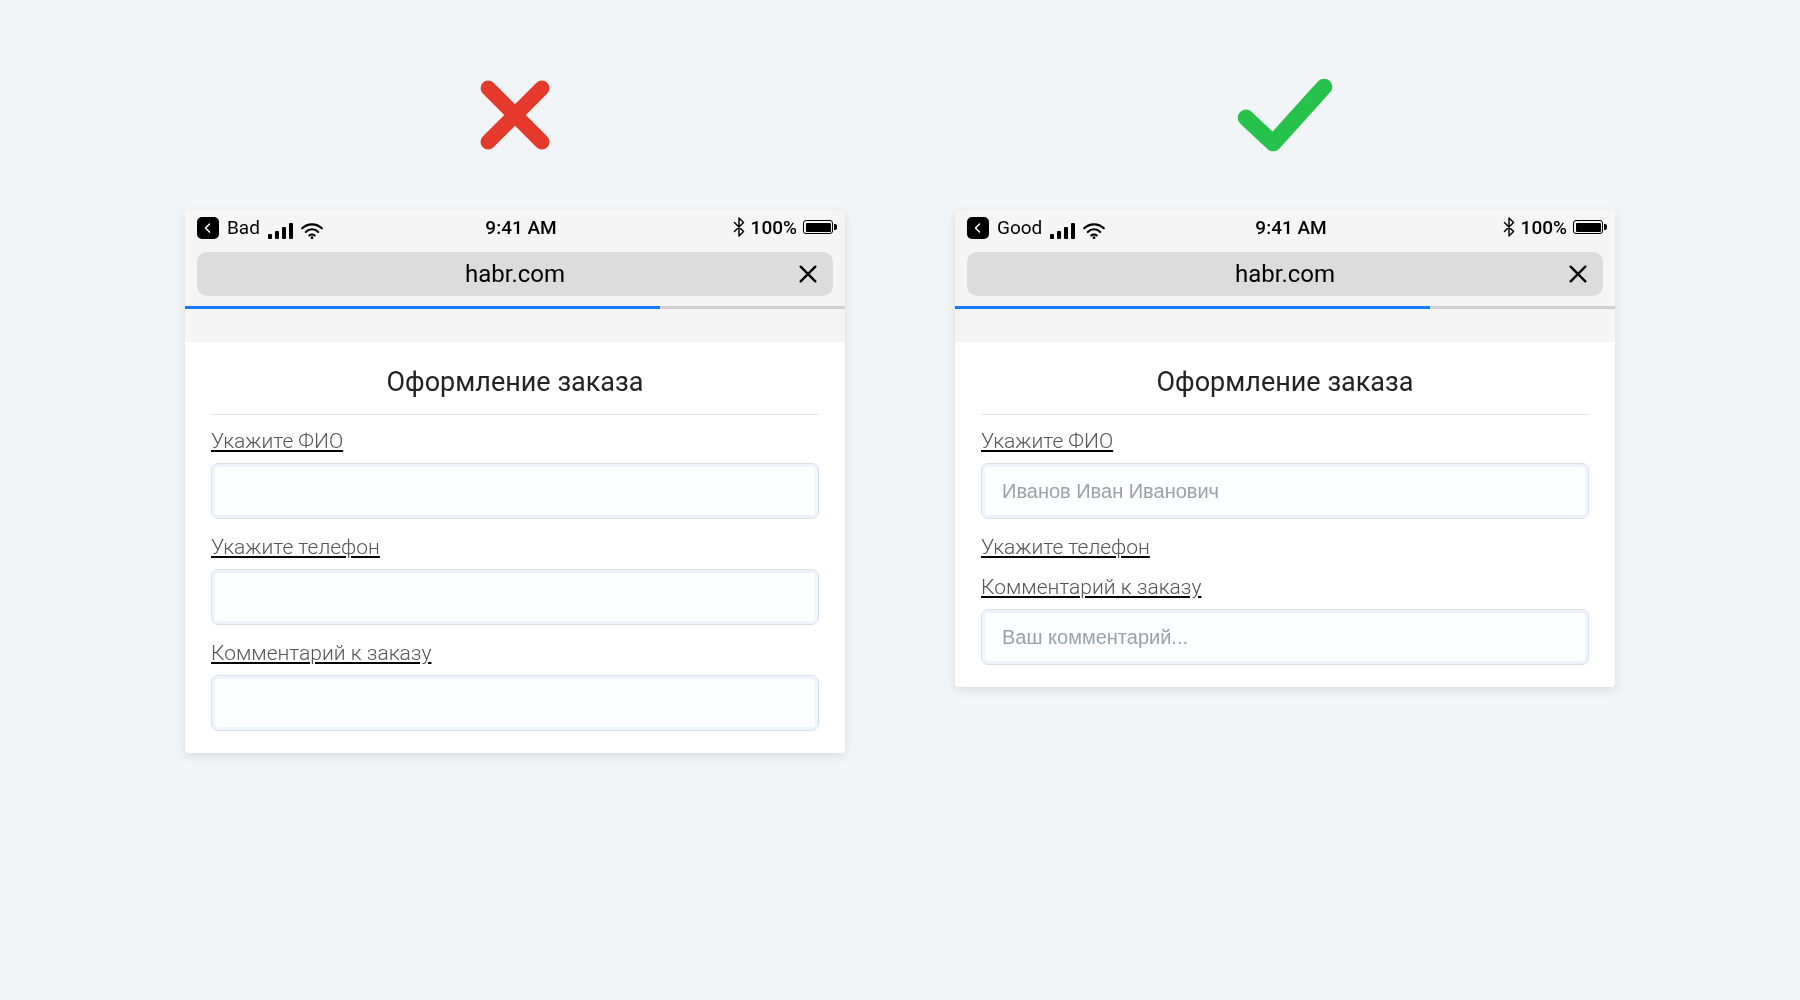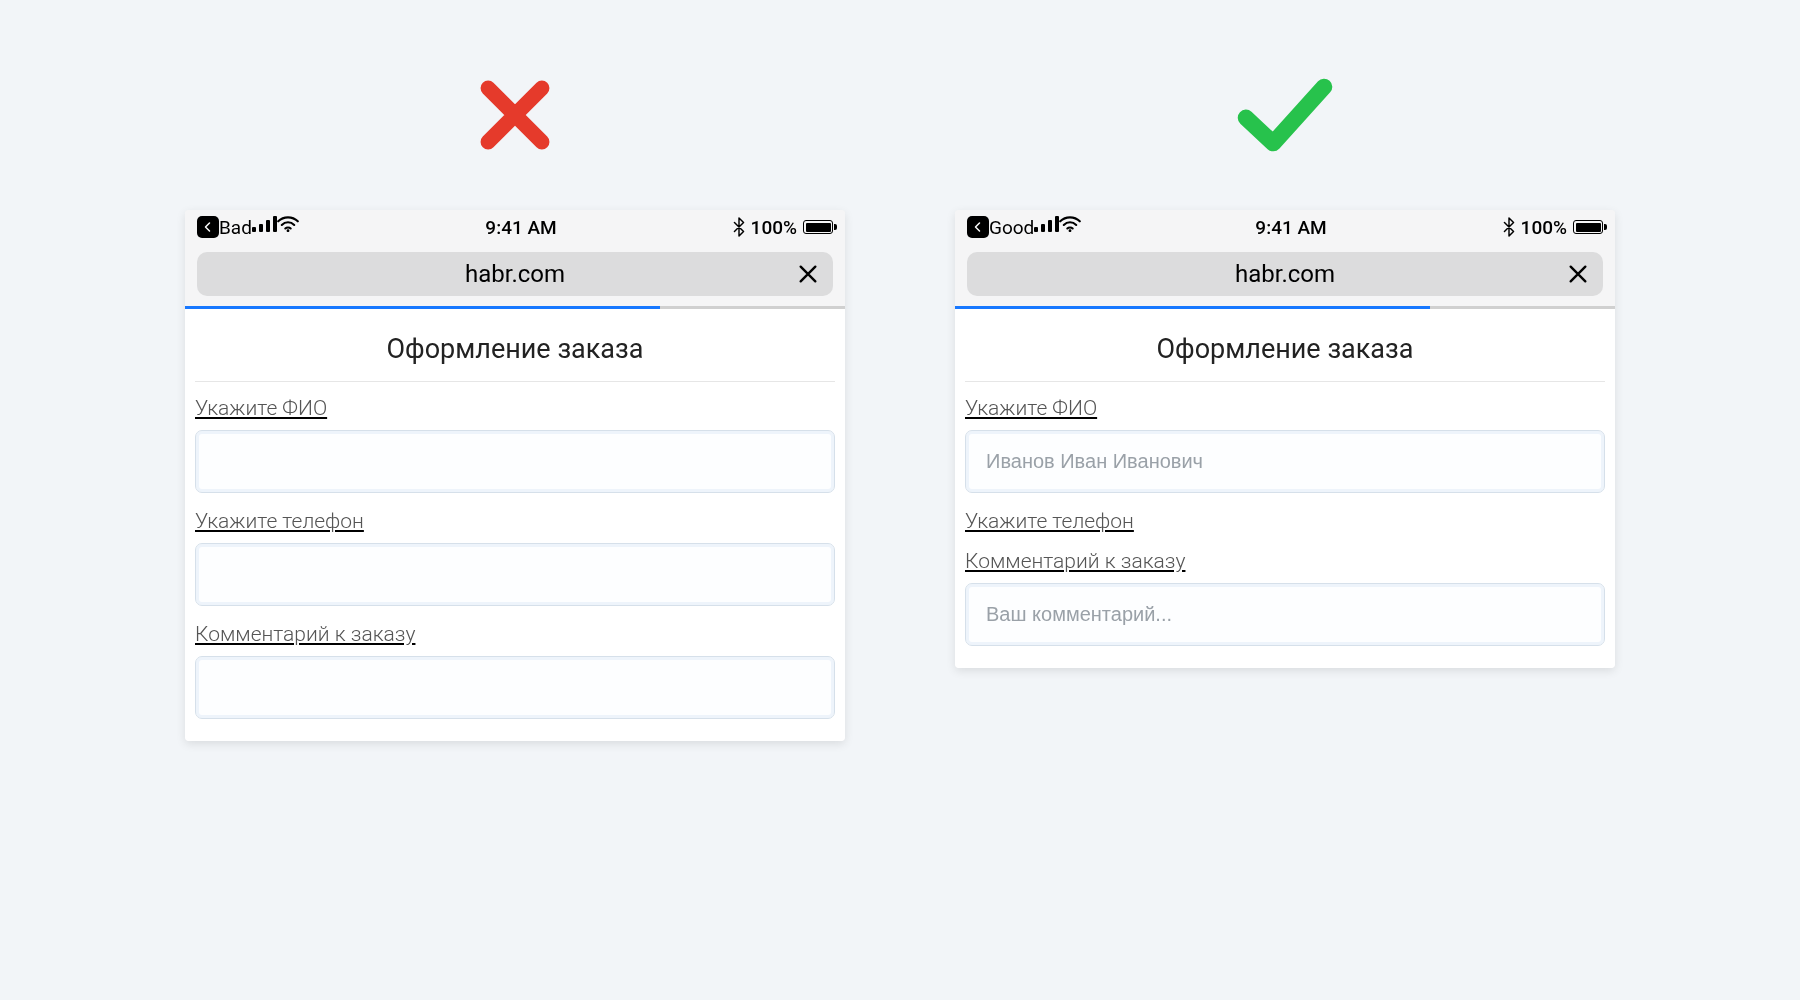--- a/index.html
+++ b/index.html
@@ -42,21 +42,21 @@
     height: 34px;
     display: flex;
     align-items: center;
     padding: 0 12px;
     font-size: 19px;
     font-weight: 500;
     color: #000;
     background: #f5f5f6;
     position: relative;
   }
-  .status-left { display: flex; align-items: flex-start; gap: 0; }
+  .status-left { display: flex; align-items: flex-end; gap: 8px; }
   .status-center {
     position: absolute; left: 12px; right: 0; text-align: center; pointer-events: none;
   }
   .status-right { margin-left: auto; display: flex; align-items: center; gap: 6px; }
 
   .back-chip {
     display: inline-flex; align-items: center; justify-content: center;
     width: 22px; height: 22px; background: #000; border-radius: 5px;
   }
   .back-chip svg { width: 12px; height: 12px; }
@@ -106,40 +106,41 @@
   .progress-track {
     height: 3px; background: #d0d0d0; position: relative;
   }
   .progress-fill {
     position: absolute; left: 0; top: 0; bottom: 0; width: 72%; background: #1878ff;
   }
 
   
   .page {
     background: #ffffff;
-    padding: 24px 10px 22px;
+    padding: 24px 26px 22px;
+    margin-top: 33px;
   }
   .page h1 {
     text-align: center;
     font-size: 27px;
     font-weight: 400;
     color: #222;
     padding-bottom: 16px;
     border-bottom: 1px solid #e6e6e6;
     margin-bottom: 14px;
   }
   .field-label {
     font-size: 21px;
     color: #555;
     font-weight: 300;
     margin: 10px 0 10px;
   }
   .text-input {
     width: 100%;
-    height: 63px;
+    height: 56px;
     border: 1px solid #d6e0ea;
     border-radius: 7px;
     background: #fdfeff;
     box-shadow: 0 0 0 3px #eef4fb inset;
     font-size: 20px;
     font-weight: 300;
     color: #333;
     padding: 0 20px;
     outline: none;
   }

